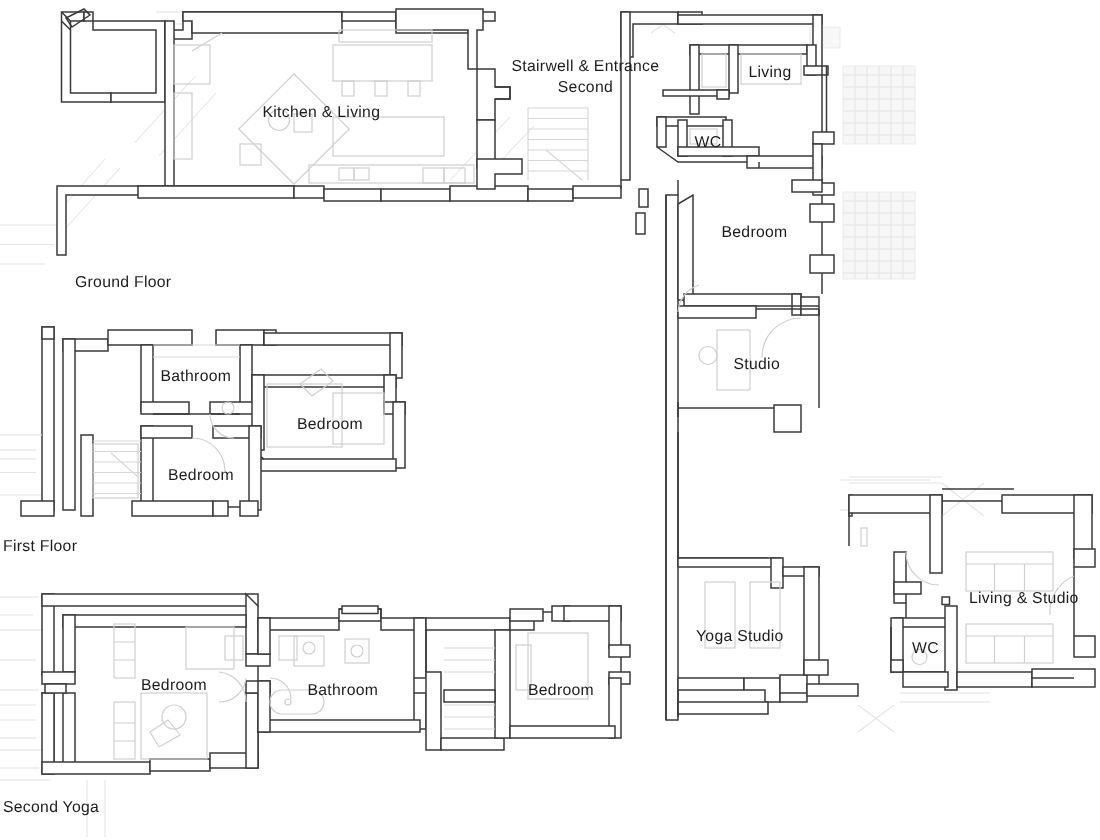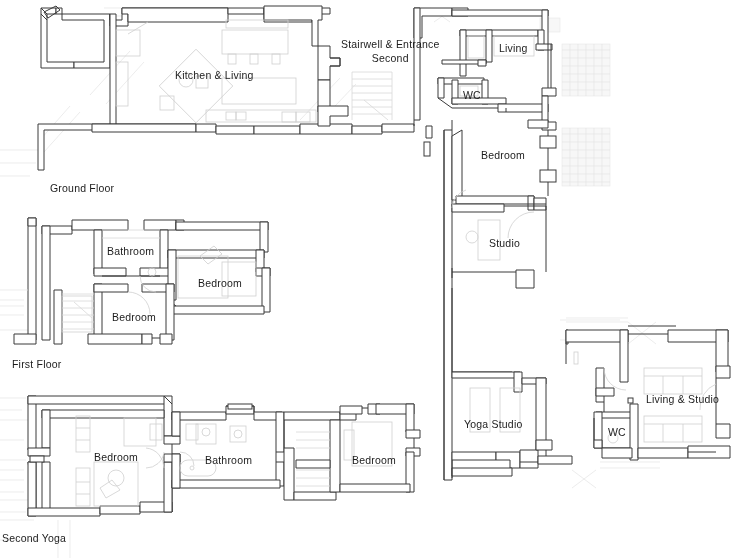--- a/index.html
+++ b/index.html
@@ -468,16 +468,16 @@
 
   <div class="room-label" style="left:107px; top:245px;">Bathroom</div>
   <div class="room-label" style="left:198px; top:277px;">Bedroom</div>
   <div class="room-label" style="left:112px; top:311px;">Bedroom</div>
 
   <div class="room-label" style="left:94px; top:451px;">Bedroom</div>
   <div class="room-label" style="left:205px; top:454px;">Bathroom</div>
   <div class="room-label" style="left:352px; top:454px;">Bedroom</div>
 
   <div class="floor-label" style="left:2px; top:182px;margin-left:48px;">Ground Floor</div>
-  <div class="floor-label" style="left:12px; top:358px;">First Floor</div>
+  <div class="floor-label" style="left:2px; top:358px;">First Floor</div>
   <div class="floor-label" style="left:2px; top:532px;">Second Yoga</div>
 
 </div>
 
 </body></html>

